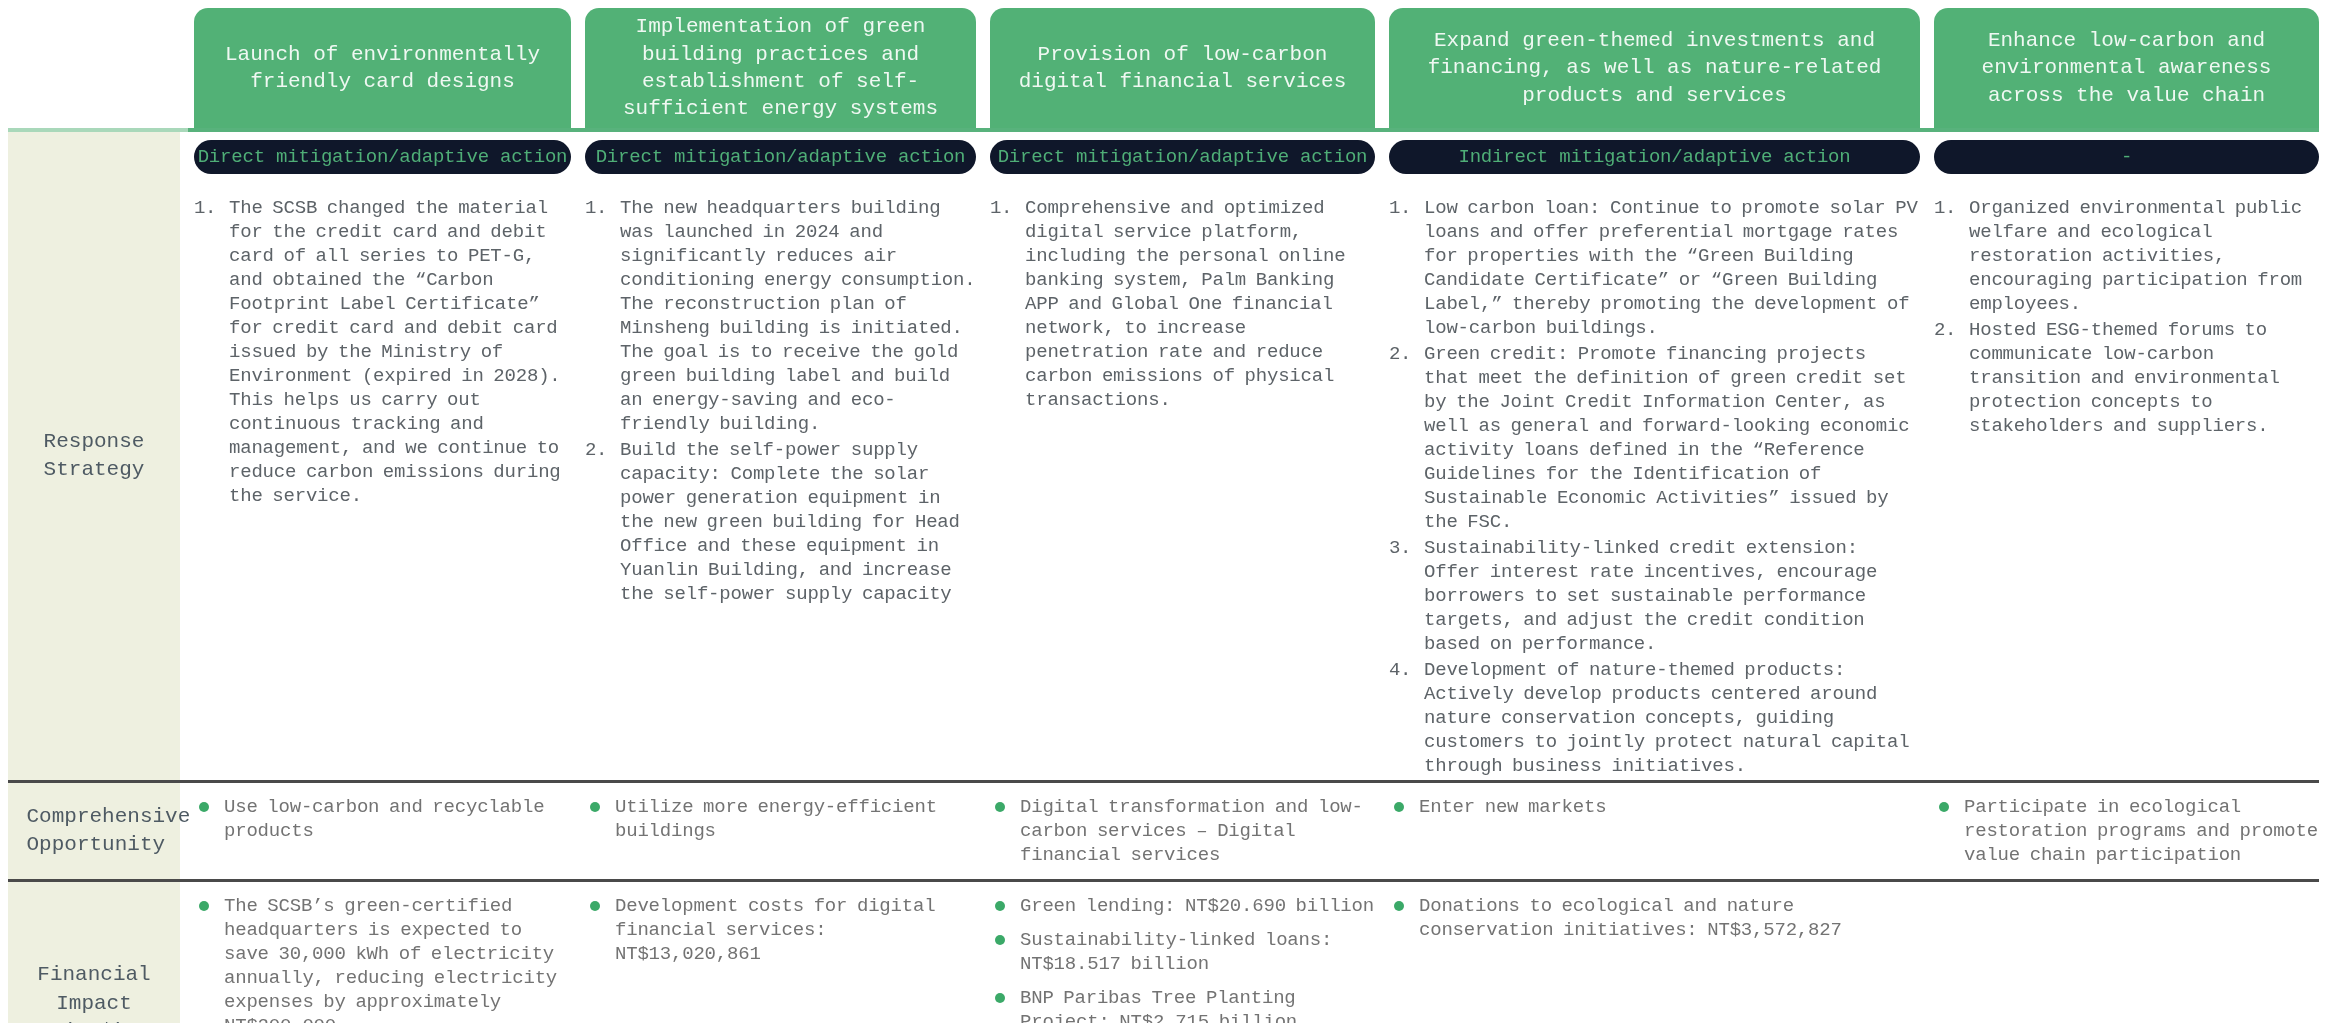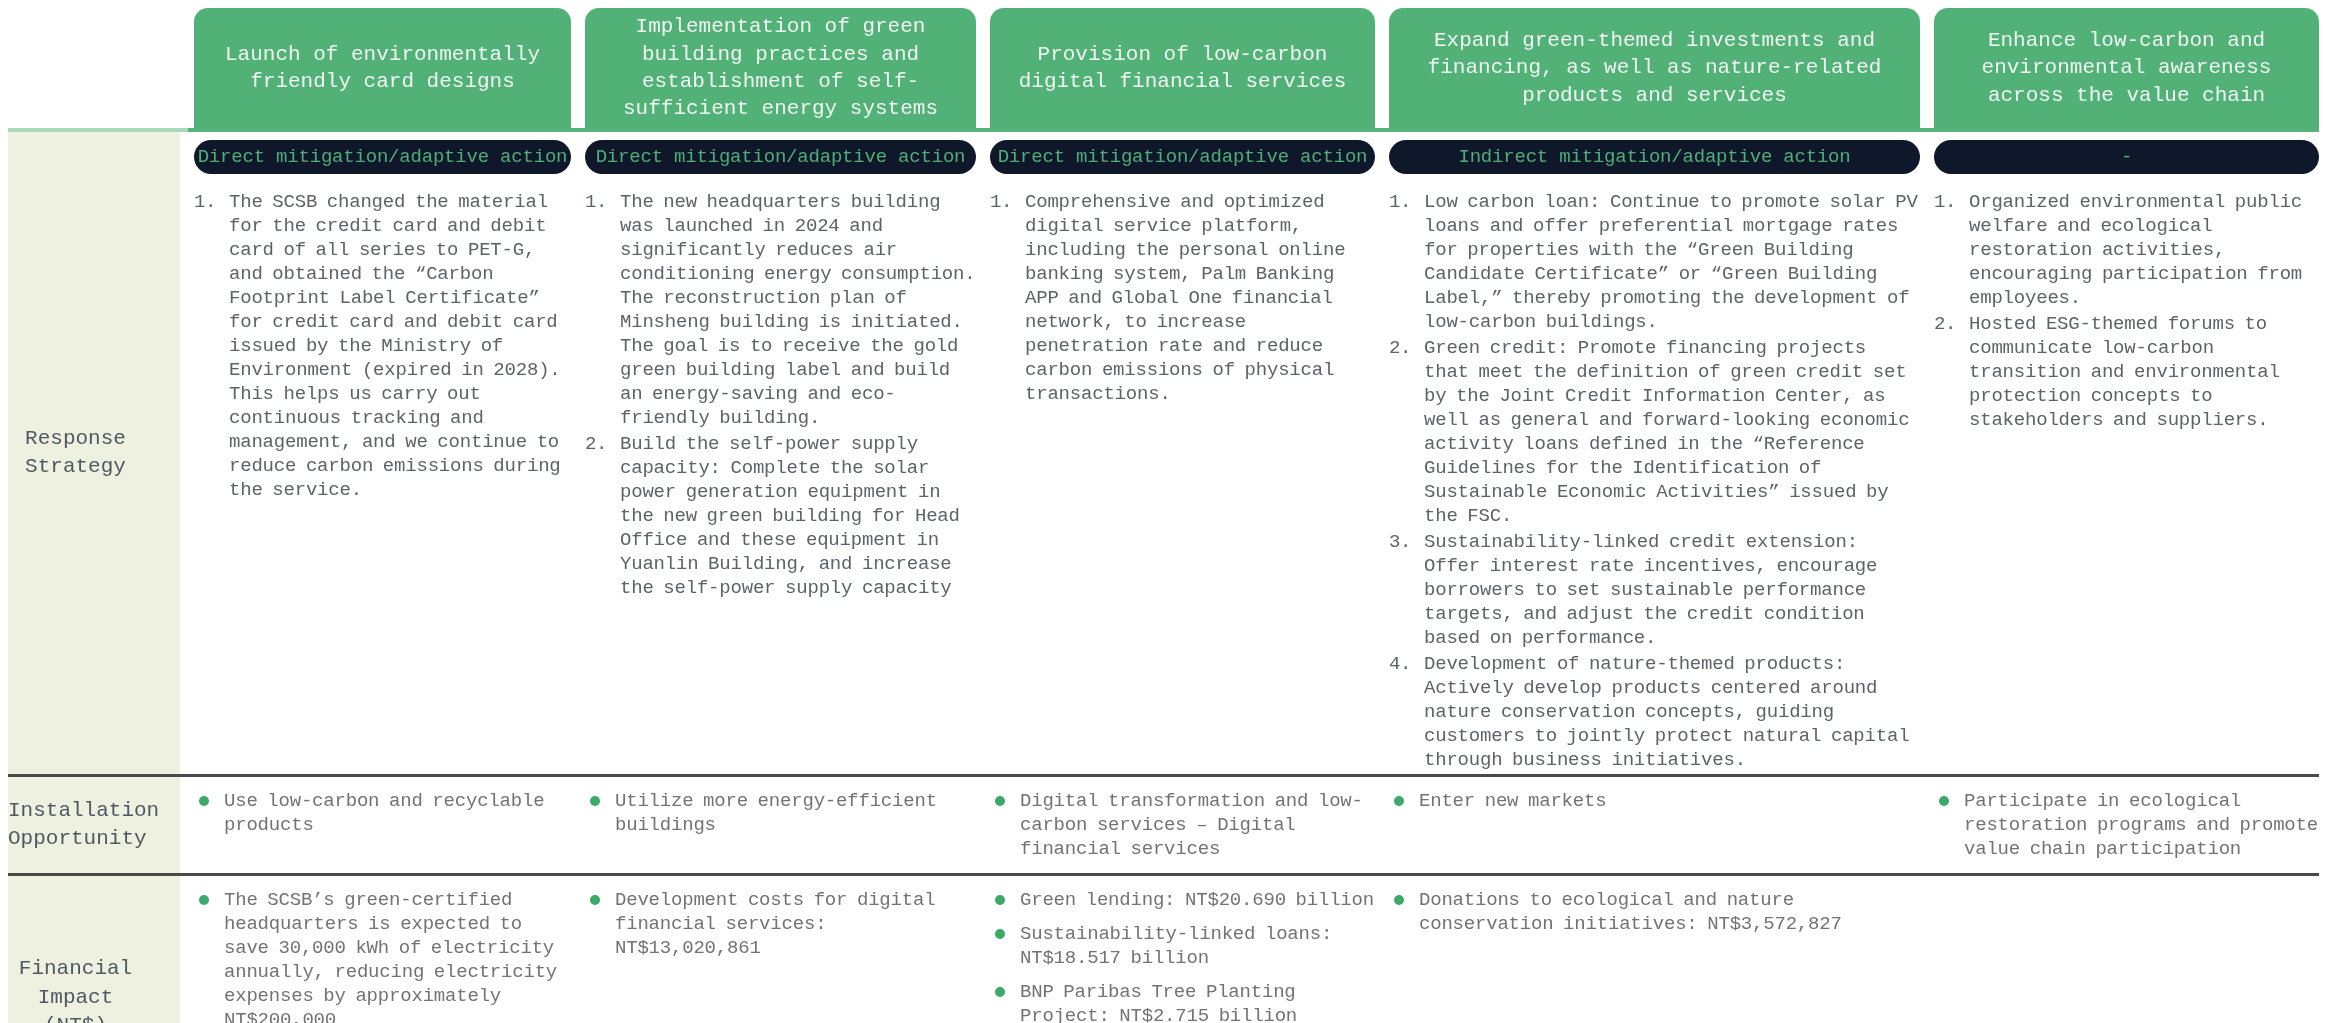--- a/index.html
+++ b/index.html
@@ -40,20 +40,21 @@
   .green-line {
     height: 4px;
     width: 2311px;
     background: linear-gradient(to right, #a9d8ba 0, #a9d8ba 180px, #58b27c 180px);
   }
   
   .label-cell {
     background: #eef0e0;
     display: flex;
     align-items: center;
+    justify-content: center;
     text-align: center;
     color: #4e5a63;
     font-size: 21px;
     line-height: 1.35;
   }
   .label-cell .label-inner { max-width: 135px; }
   
   .section1 { min-height: 584px; }
   .section2 { min-height: 96px; }
   .section3 { min-height: 190px; }
@@ -69,21 +70,21 @@
     background: #0f172a;
     border-radius: 17px;
     color: #4fae77;
     display: flex;
     align-items: center;
     justify-content: center;
     font-size: 19px;
     letter-spacing: -0.2px;
   }
   ol.num {
-    margin: 16px 0 0 0;
+    margin: 22px 0 0 0;
     padding-left: 32px;
     color: #5d6368;
     font-size: 19px;
     line-height: 24px;
     letter-spacing: -0.2px;
     word-spacing: -1.5px;
   }
   ol.num li { padding-left: 3px; margin-bottom: 2px; }
   ul.bullets {
     list-style: none;
@@ -180,21 +181,21 @@
         <li>Organized environmental public welfare and ecological restoration activities, encouraging participation from employees.</li>
         <li>Hosted ESG-themed forums to communicate low-carbon transition and environmental protection concepts to stakeholders and suppliers.</li>
       </ol>
     </div>
   </div>
 
   <div class="sep"></div>
 
   <div class="grid section2">
     <div class="label-cell">
-      <span class="label-inner">Installation Opportunity</span>
+      <span class="label-inner">Comprehensive Opportunity</span>
     </div>
     <div class="cell">
       <ul class="bullets">
         <li>Use low-carbon and recyclable products</li>
       </ul>
     </div>
     <div class="cell">
       <ul class="bullets">
         <li>Utilize more energy-efficient buildings</li>
       </ul>

